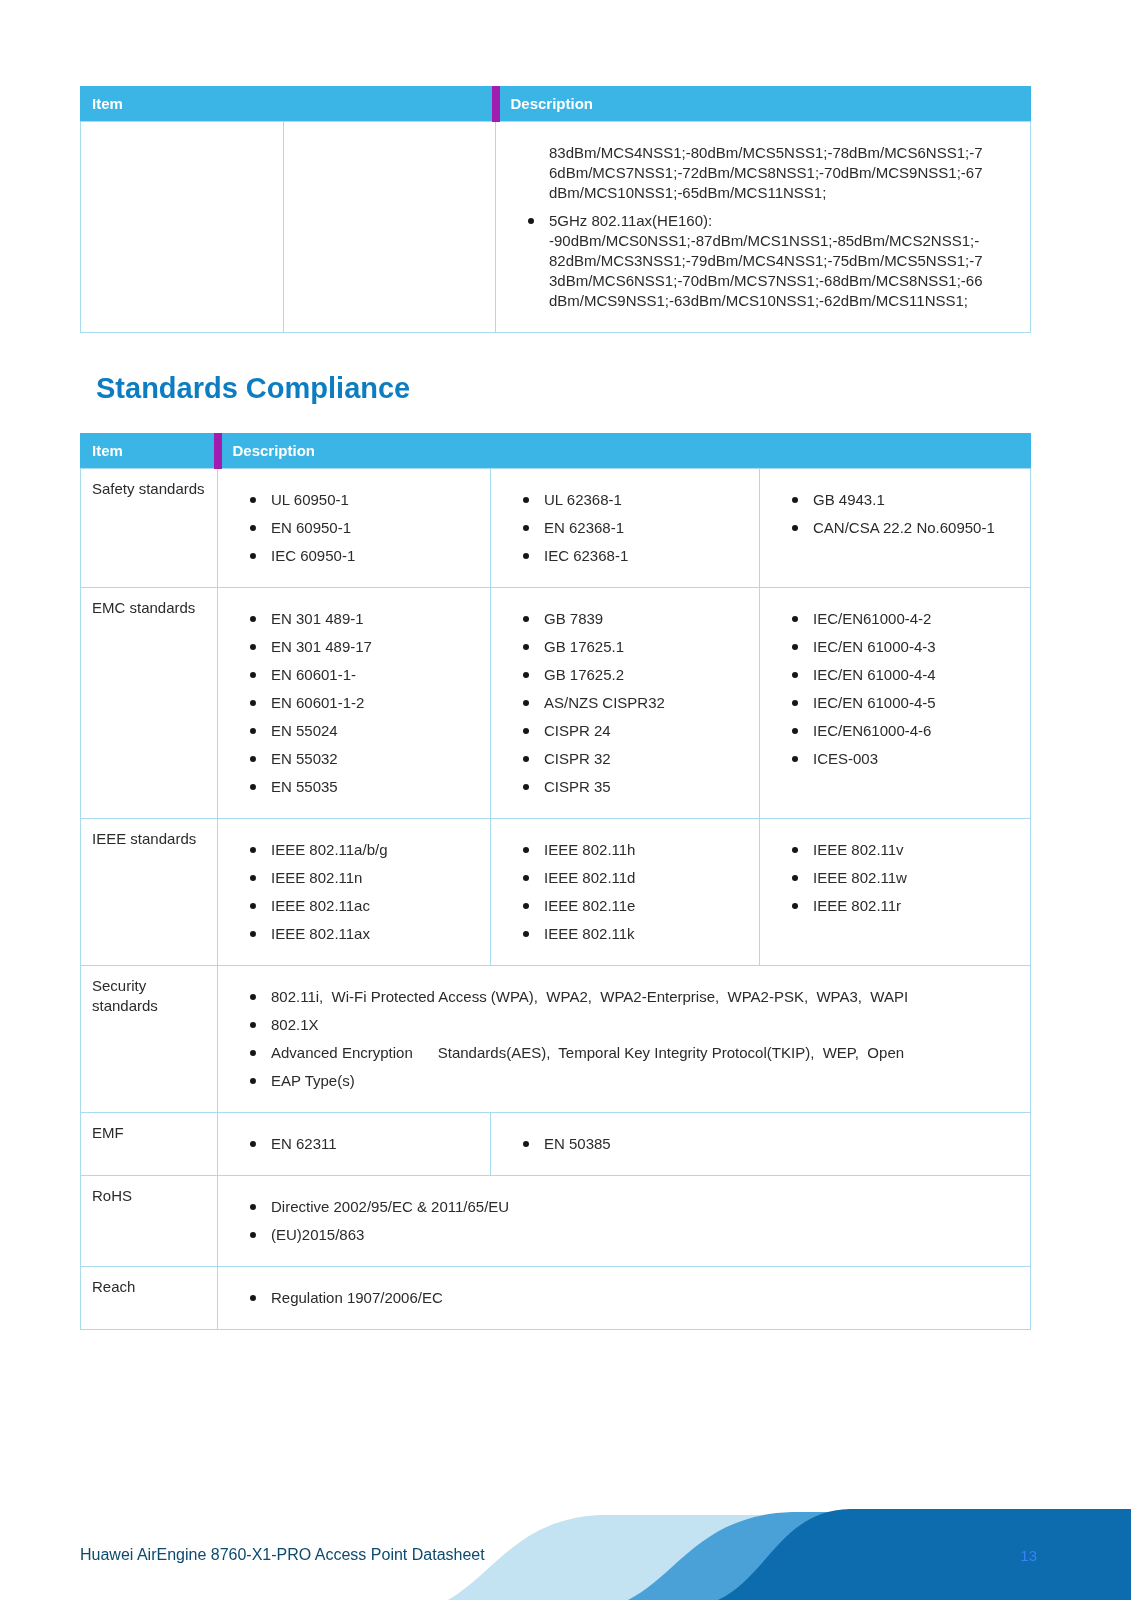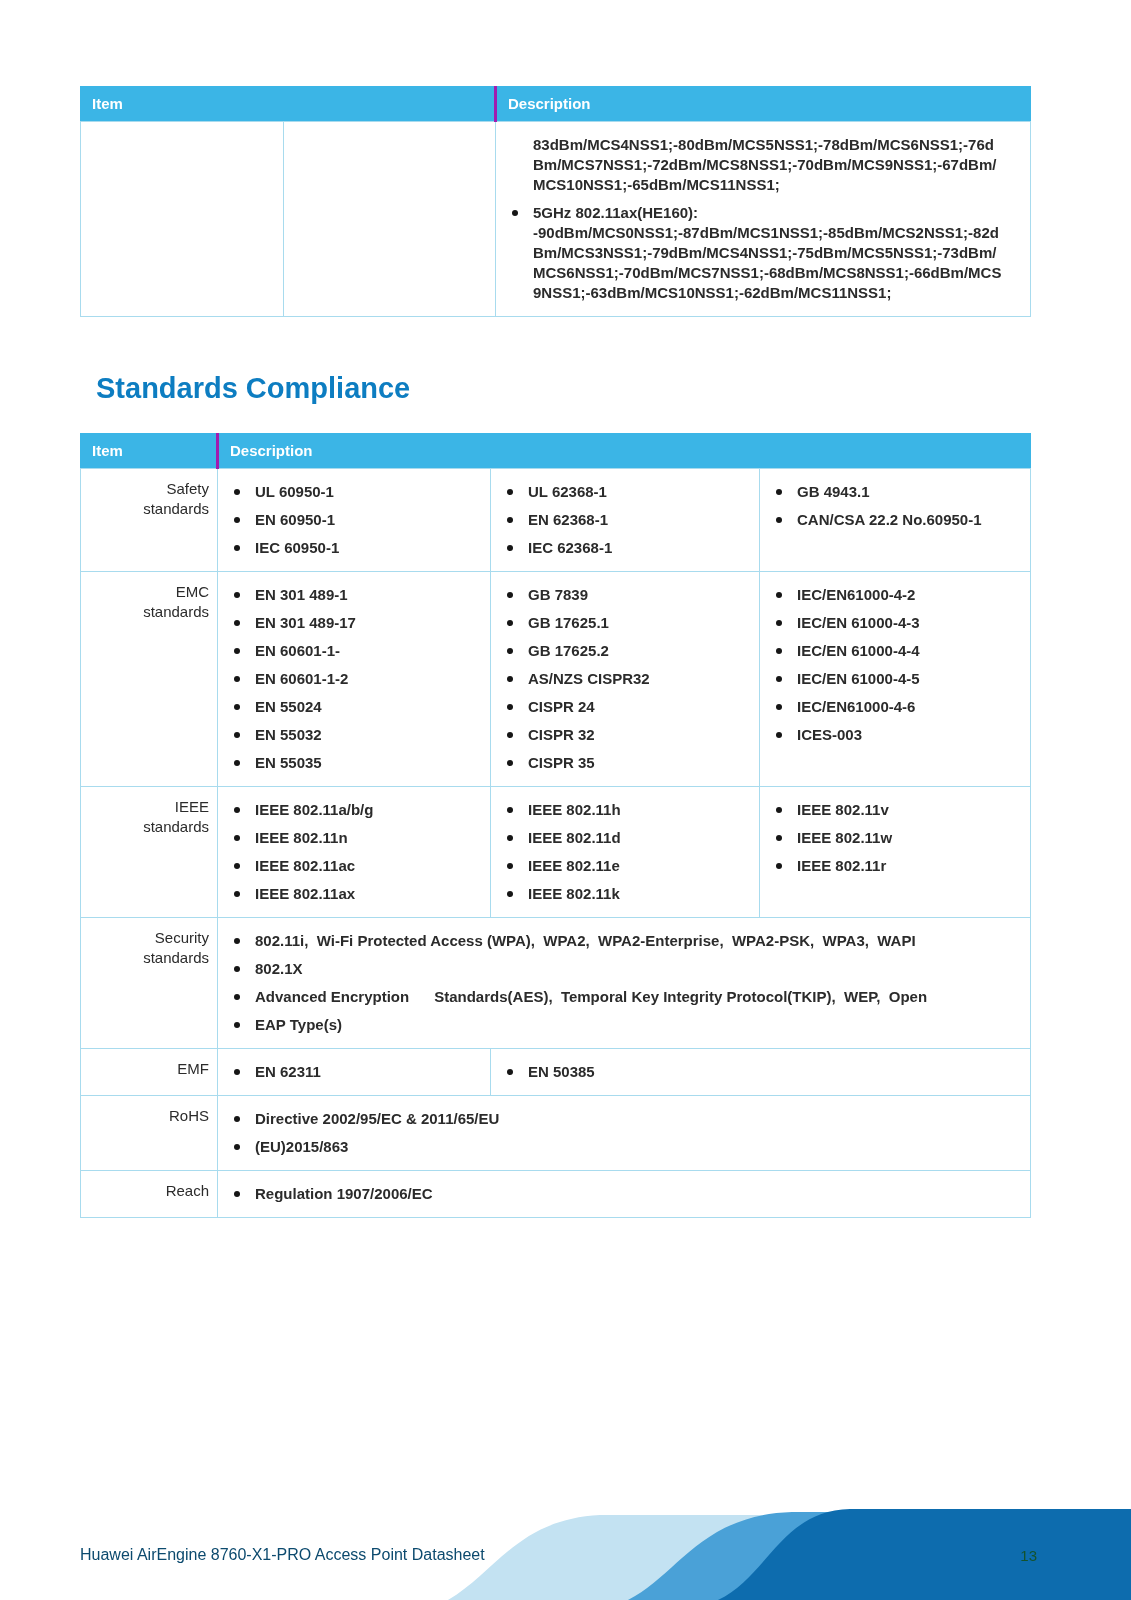--- a/index.html
+++ b/index.html
@@ -25,30 +25,30 @@
   .tbl-main col.mc2{width:273px;}
   .tbl-main col.mc3{width:269px;}
   .tbl-main col.mc4{width:271px;}
   th{
     background:#3bb5e6;color:#ffffff;
     font-size:15px;font-weight:bold;text-align:left;
     padding:8px 10px 9px 11px;
     border:1px solid #3bb5e6;
     border-bottom:1px solid #a8dbee;
   }
-  th + th{border-left:3px solid #a21caf;}
+  th + th{border-left:8px solid #a21caf;}
   td{
     border:1px solid #a8dbee;
     vertical-align:top;
     font-size:15px;line-height:20px;
   }
-  td.item{padding:10px 8px 8px 26px;text-align:right;}
+  td.item{padding:10px 8px 8px 11px;}
   td.desc{padding:5px 10px 5px 13px;}
   .tbl-top td.desc{padding-right:28px;}
-  ul.blist{list-style:none;margin:0;padding:0;font-weight:bold;}
+  ul.blist{list-style:none;margin:16px;padding:0;}
   .blist li{
     position:relative;
     padding-left:24px;
     margin:8px 0;
     line-height:20px;
     white-space:pre-wrap;
     word-wrap:break-word;
   }
   .blist li.b::before{
     content:"";
@@ -63,21 +63,21 @@
     letter-spacing:0;
   }
   
   svg.waves{position:absolute;left:0;bottom:0;display:block;}
   .footer-text{
     position:absolute;left:80px;top:1546px;
     font-size:16px;color:#0c4a6e;z-index:2;
   }
   .page-num{
     position:absolute;right:94px;top:1547px;
-    font-size:15px;color:#14532d;z-index:3;
+    font-size:15px;color:#3b82f6;z-index:3;
   }
 </style>
 </head>
 <body>
 
 <div class="page">
 
   <table class="tbl tbl-top">
     <colgroup>
         <col class="tc1">

